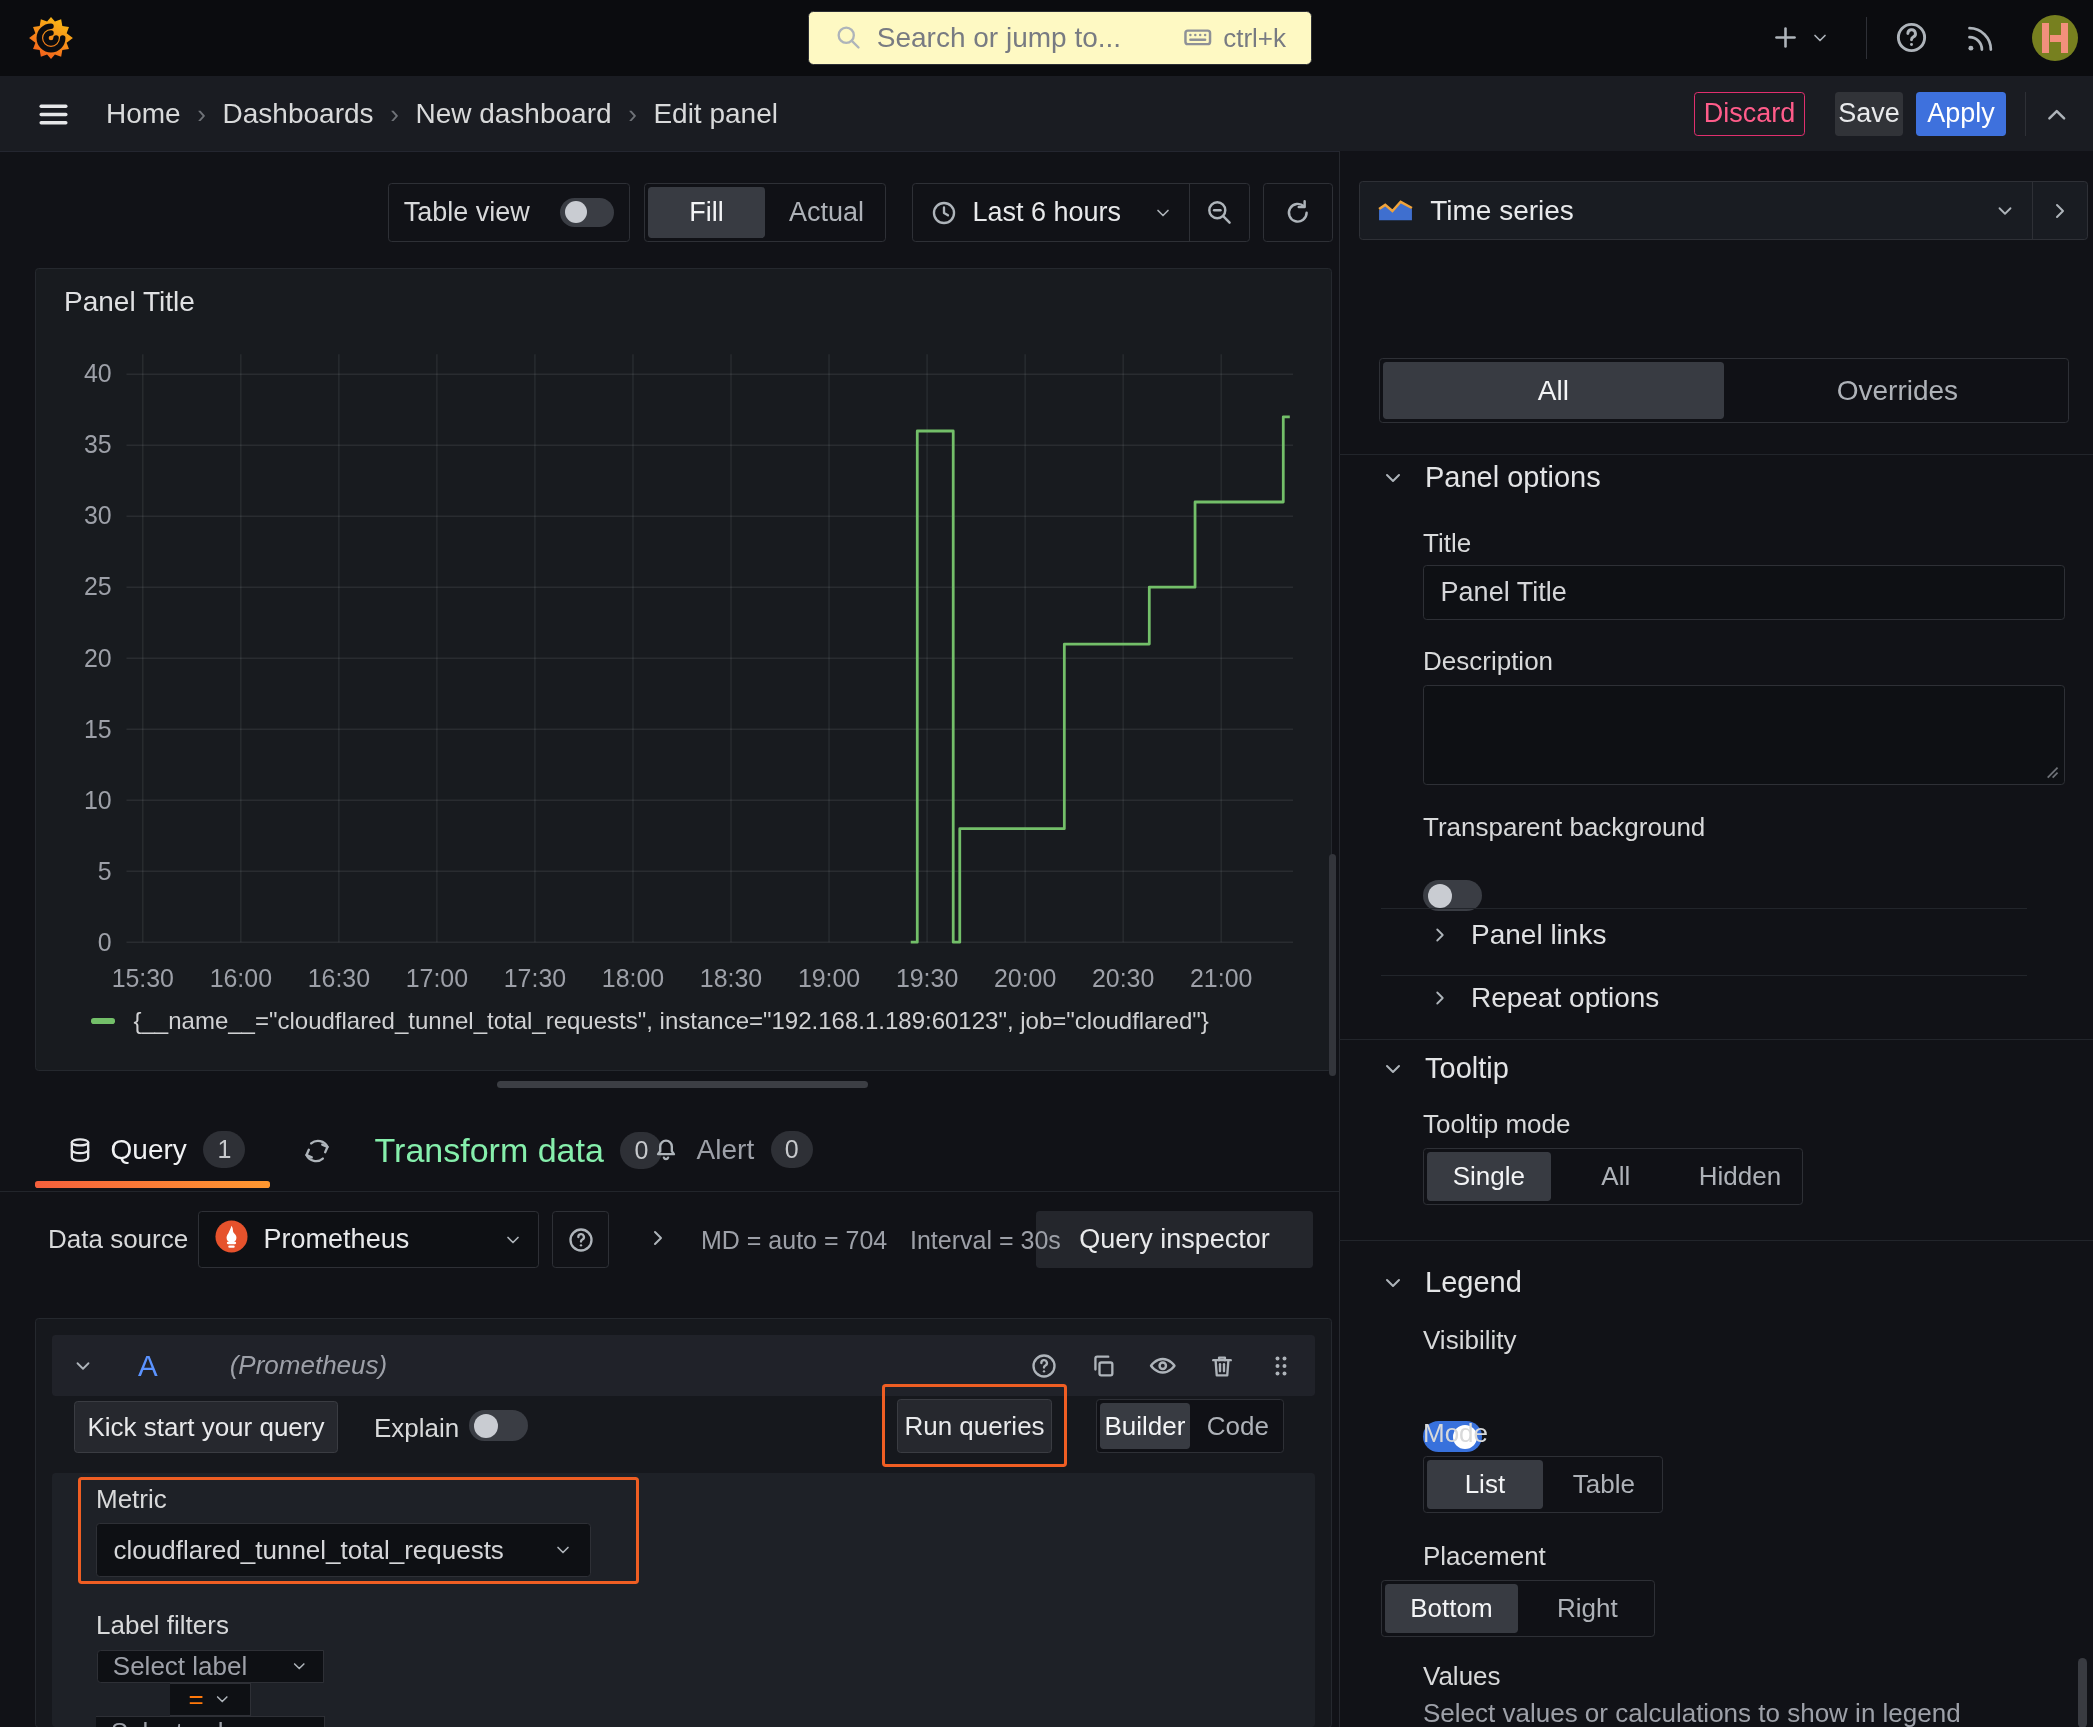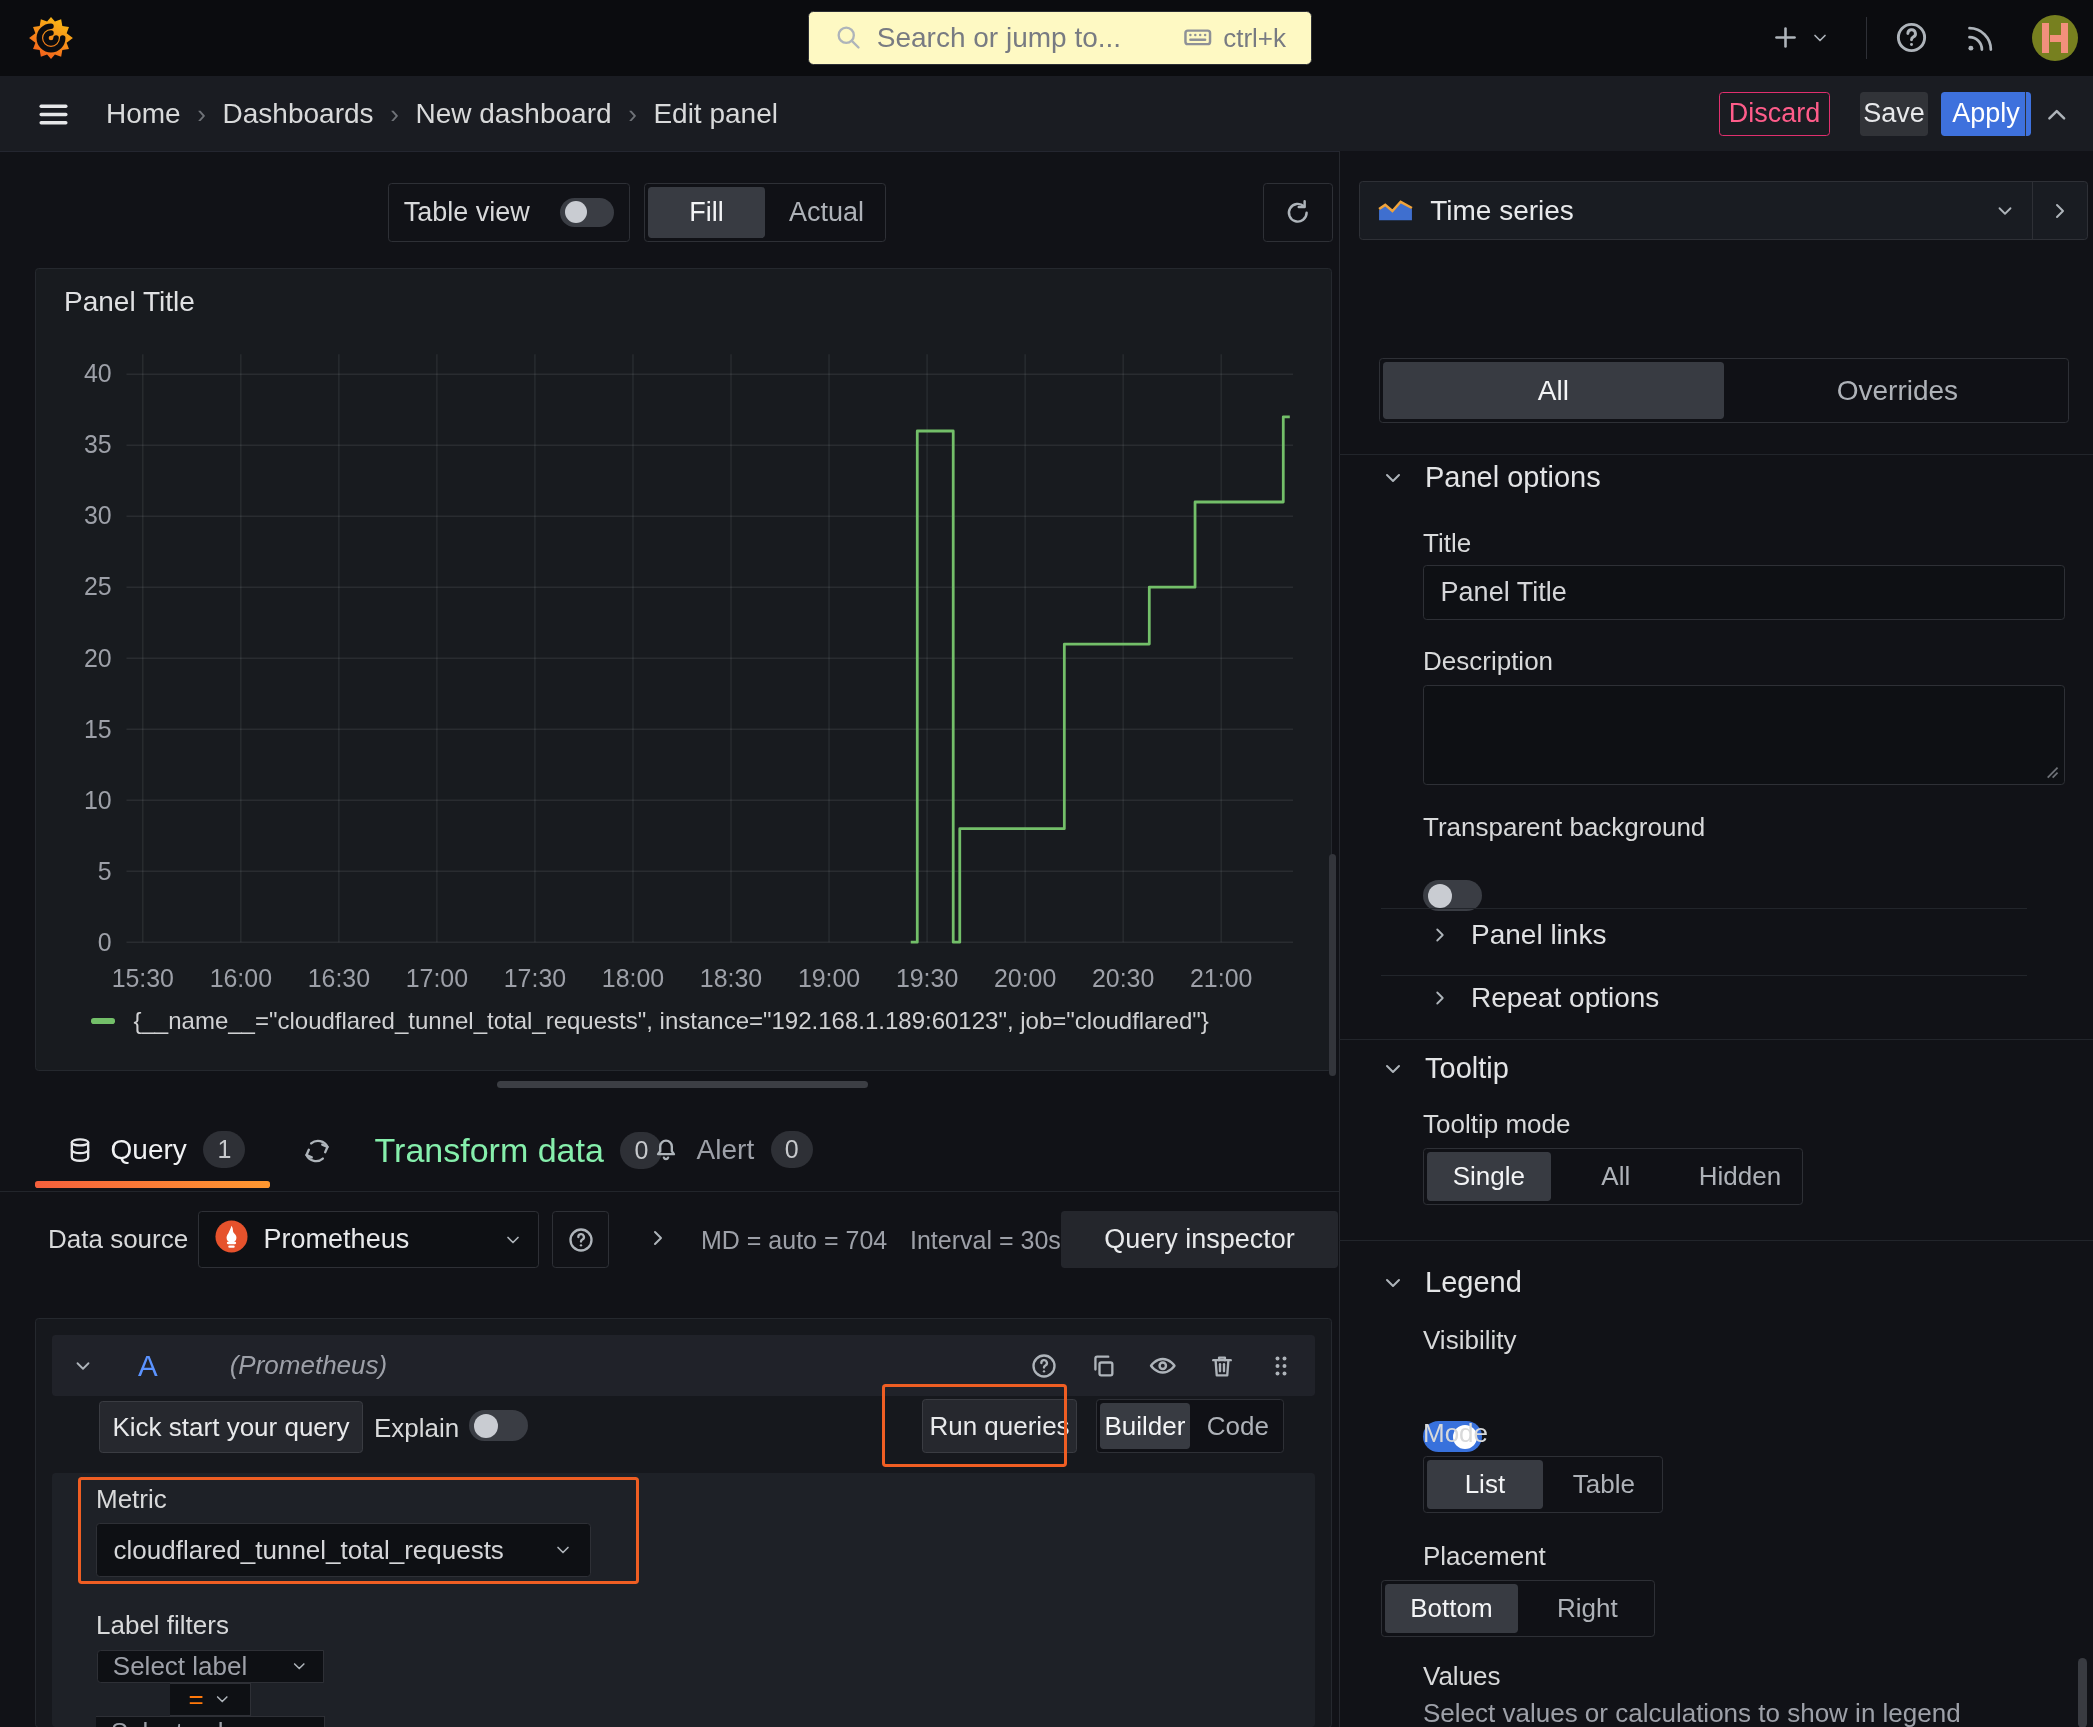--- a/index.html
+++ b/index.html
@@ -11,21 +11,21 @@
   .lbl { font-size:26px; color:#d8d9da; }
   .muted { color:#9da0a8; }
   .dim { color:#787b82; }
   .sect { font-size:29px; color:#e3e4e6; font-weight:500; }
   .bar-top { background:#0b0c0f; }
   .bar-crumb { background:#1a1c22; border-bottom:0.9px solid #242630; }
   .box { border:0.9px solid #2e3036; border-radius:3.7px; background:#111217; }
   .input { background:#0e1014; border:0.9px solid #2e3036; border-radius:3.7px; color:#d5d6d9; font-size:27px; }
   input.input { padding:0 16.6px; font-family:"Liberation Sans",sans-serif; outline:none; }
   input.input::placeholder { color:#787b82; }
-  .btn { display:flex; align-items:center; justify-content:center; border-radius:3.7px; font-size:27px; color:#e8e9eb; cursor:pointer;margin-left:25px; }
+  .btn { display:flex; align-items:center; justify-content:center; border-radius:3.7px; font-size:27px; color:#e8e9eb; cursor:pointer; }
   .btn-gray { background:#313338; }
   .btn-dk { background:#26282e; border:0.9px solid #3a3c42; }
   .btn-blue { background:#3e71dd; color:#fff; }
   .btn-pink { background:transparent; border:0.9px solid #e02f6e; color:#ff5c8a; }
   .seg { display:flex; border:0.9px solid #2e3036; border-radius:3.7px; background:#101116; overflow:hidden; }
   .seg .opt { flex:1; display:flex; align-items:center; justify-content:center; color:#aeb2b8; font-size:27px; }
   .seg .opt.sel { background:#383b42; color:#f3f4f6; border-radius:3.7px; margin:2.8px; }
   .toggle { width:59px; height:31px; border-radius:15.7px; background:#3a3d44; position:relative; cursor:pointer; }
   .toggle .knob { position:absolute; top:3.7px; left:4.6px; width:24px; height:24px; border-radius:50%; background:#c9ccd2; }
   .toggle.on { background:#3871dc; }
@@ -146,20 +146,40 @@
     <div class="toggle" style="width:54px;height:29.5px;">
         <div class="knob" style="width:22px;height:22px;"></div>
       </div>
   </div>
 
   <div class="abs seg" style="left:644px;top:183px;width:242px;height:59px;">
     <div class="opt sel">Fill</div>
     <div class="opt">Actual</div>
   </div>
 
+  <div class="abs box row" style="left:912px;top:183px;width:338px;height:59px;">
+    <div class="row" style="flex:1;padding:0 16.6px;gap:14.8px;">
+      <svg class="ic" viewBox="0 0 24 24" width="28" height="28">
+          <circle cx="12" cy="12" r="8.6"></circle>
+          <polyline points="12,7.2 12,12 15.4,14"></polyline>
+        </svg>
+      <span style="font-size:27px;color:#e8e9eb;flex:1;">Last 6 hours</span>
+      <svg class="ic" viewBox="0 0 24 24" width="20" height="20">
+          <polyline points="6,9 12,15 18,9"></polyline>
+        </svg>
+    </div>
+    <div class="divider-v" style="height:57px;"></div>
+    <div class="row" style="width:59px;justify-content:center;">
+      <svg class="ic" viewBox="0 0 24 24" width="29.5" height="29.5">
+          <circle cx="10" cy="10" r="6.5"></circle>
+          <line x1="14.8" y1="14.8" x2="20" y2="20"></line>
+          <line x1="7.4" y1="10" x2="12.6" y2="10"></line>
+        </svg>
+    </div>
+  </div>
 
   <div class="abs box row" style="left:1263px;top:183px;width:70px;height:59px;justify-content:center;">
     <svg class="ic" viewBox="0 0 24 24" width="29.5" height="29.5">
         <path d="M19.2 12a7.2 7.2 0 1 1-2.1-5.1"></path>
         <polyline points="17.6,2.6 17.6,7.4 12.8,7.4"></polyline>
       </svg>
   </div>
 
   <div class="abs panel-card" style="left:35px;top:268px;width:1297px;height:803px;">
     <div class="abs" style="left:28px;top:16.6px;font-size:28px;color:#e0e1e3;">Panel Title</div>

